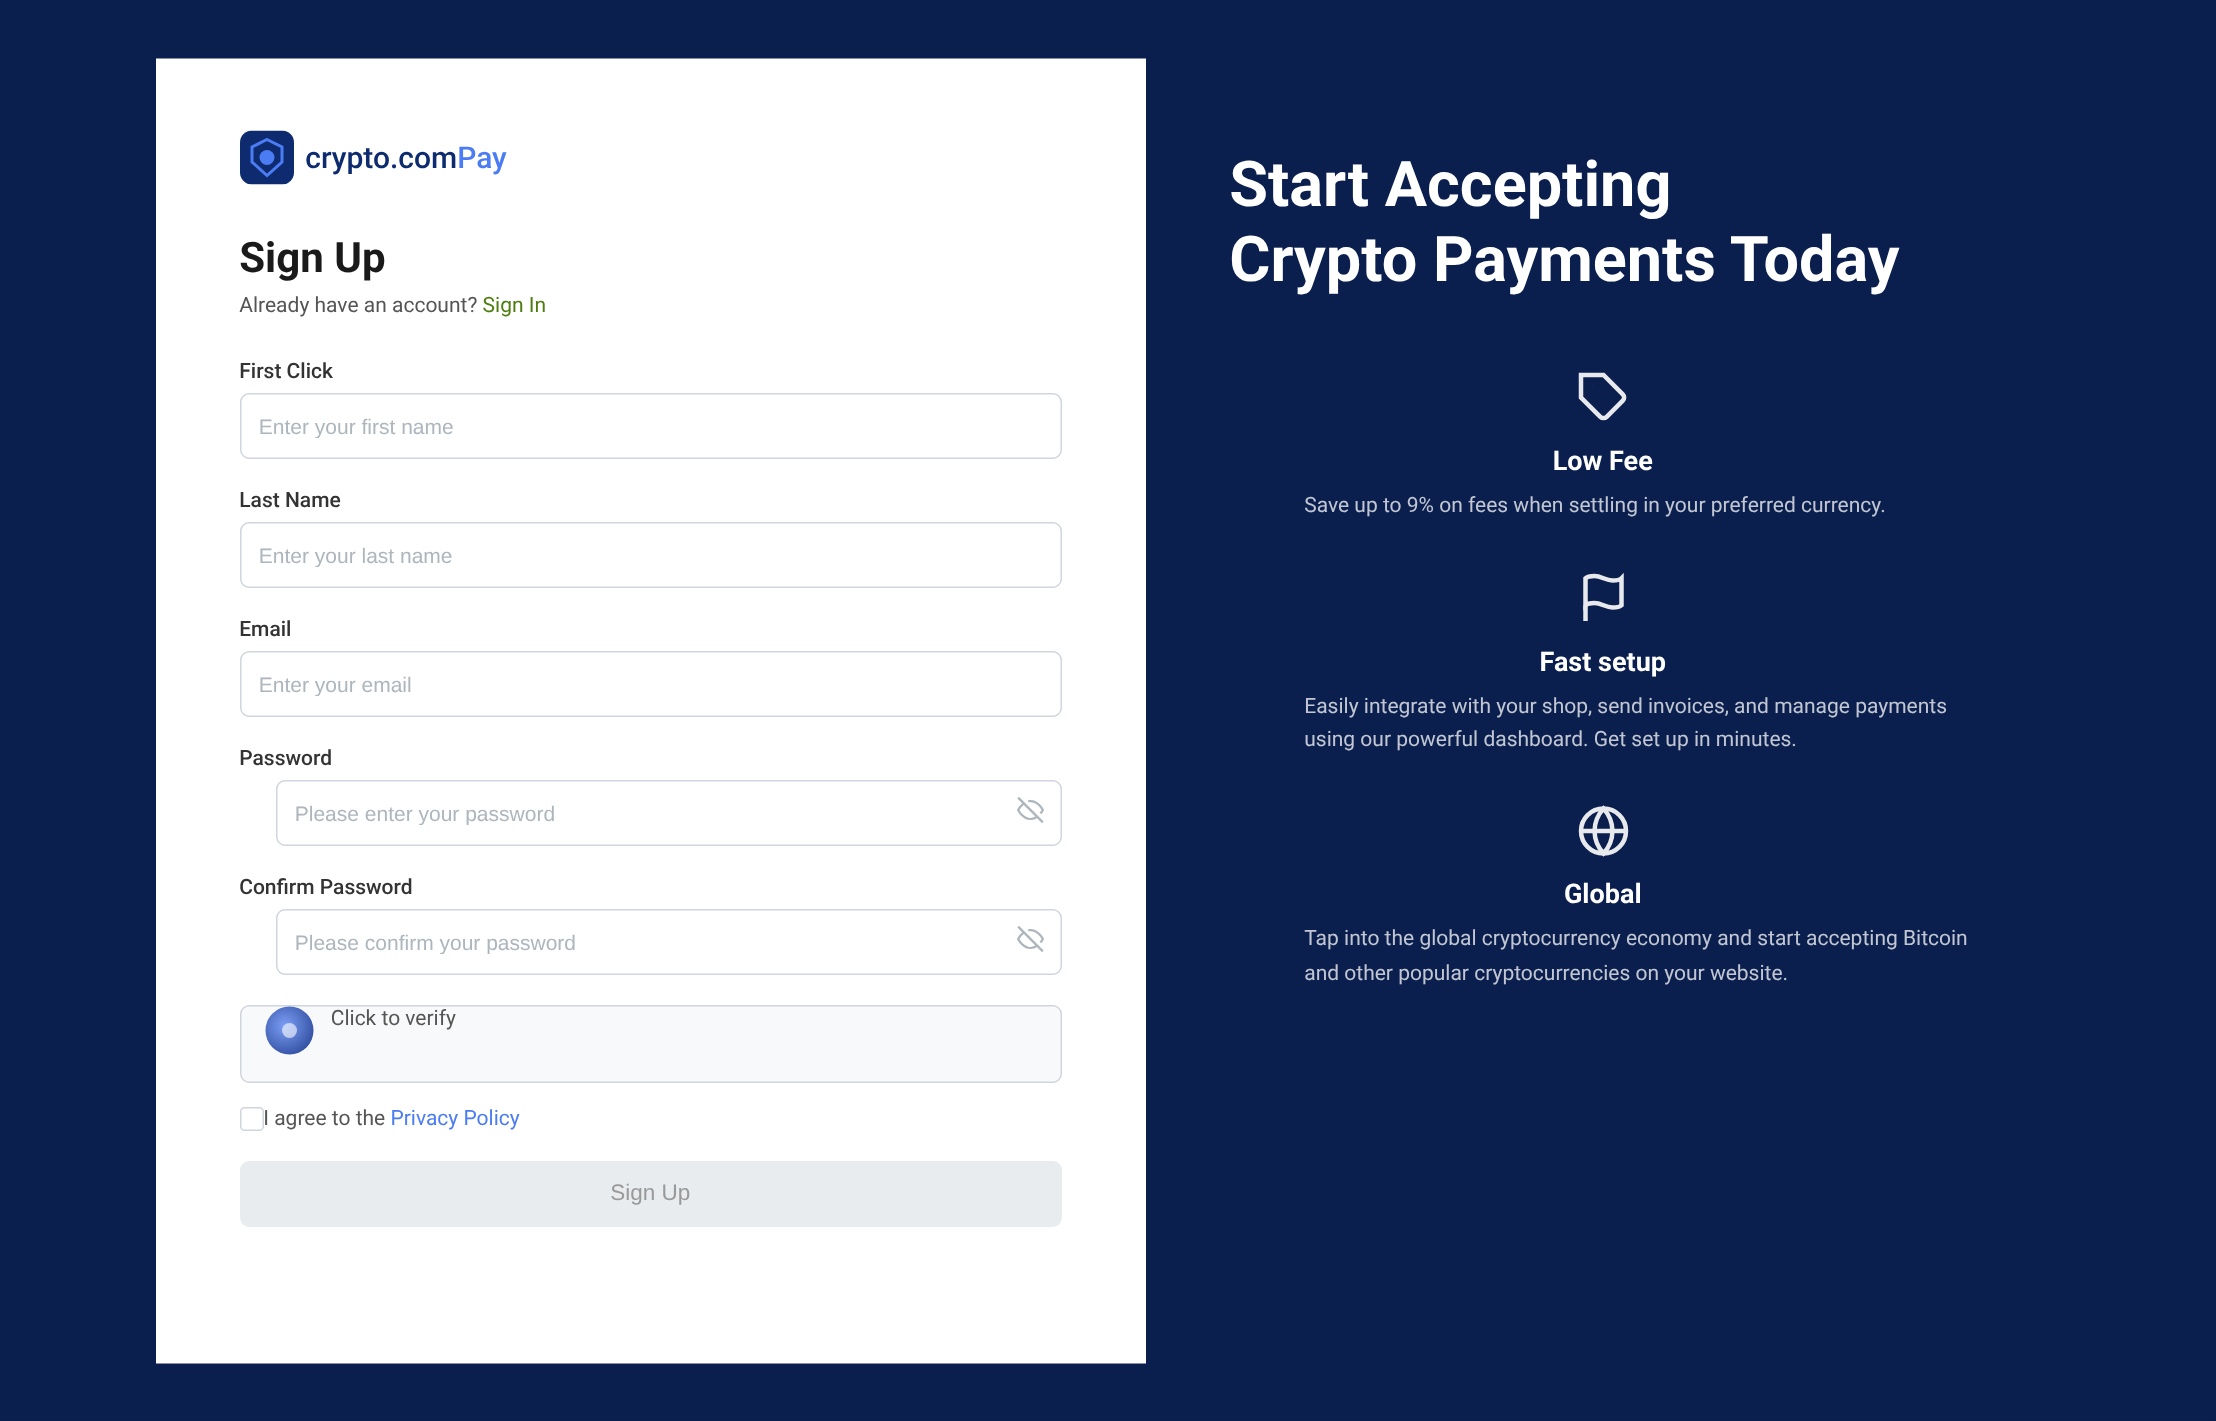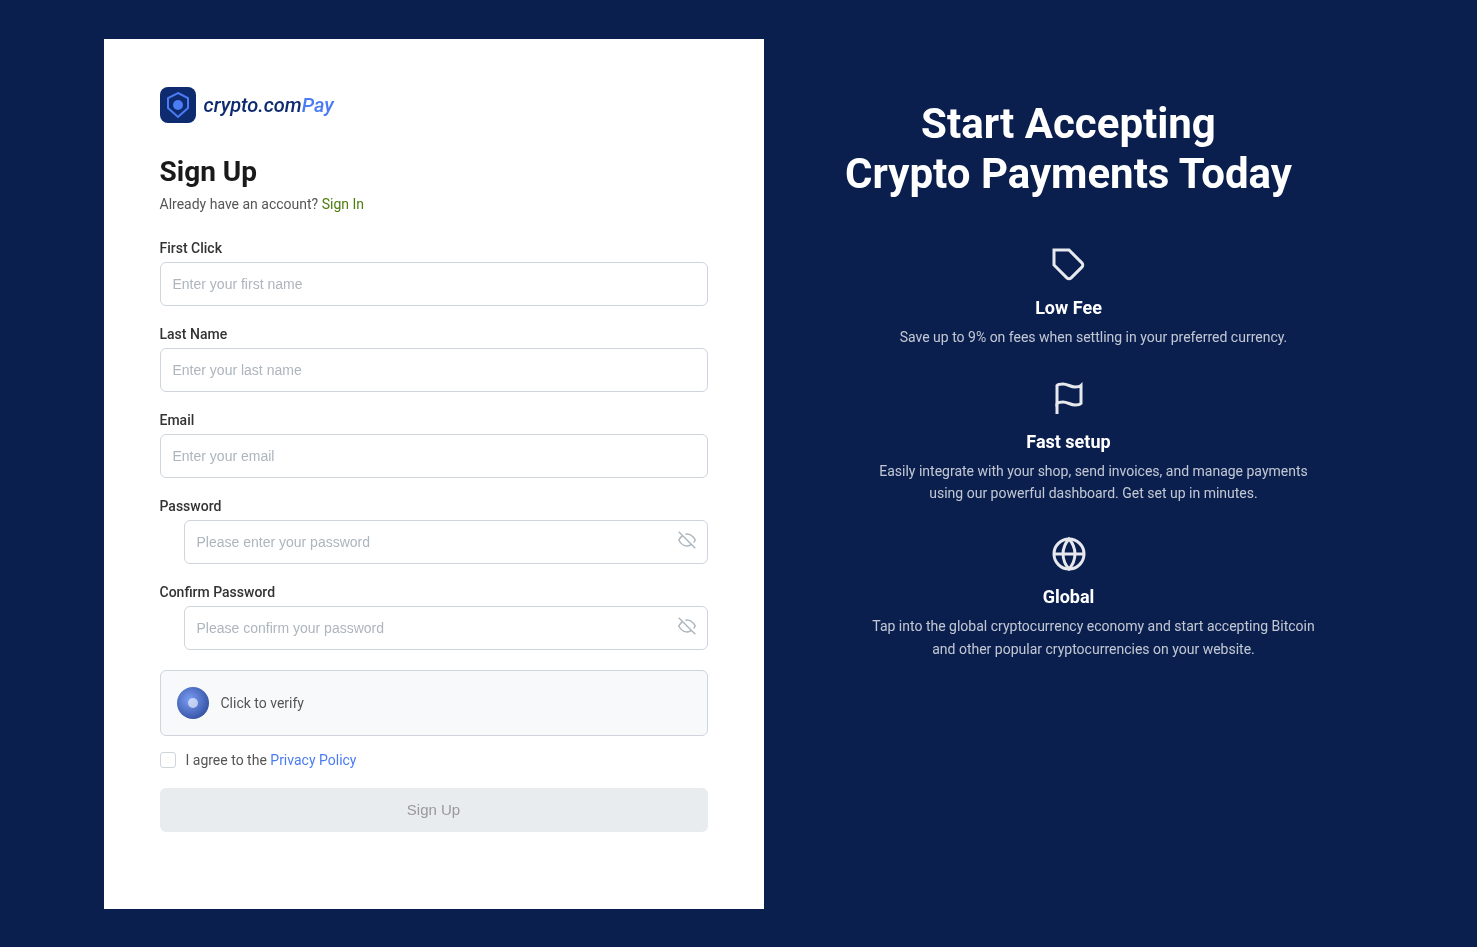--- a/index.html
+++ b/index.html
@@ -25,21 +25,20 @@
       background: #ffffff;
       width: 660px;
       padding: 48px 56px 48px 56px;
       flex-shrink: 0;
     }
     .logo-area {
       display: flex;
       align-items: center;
       gap: 8px;
       margin-bottom: 32px;
-      font-style: italic;
     }
     .logo-icon {
       width: 36px;
       height: 36px;
     }
     .logo-text-main {
       font-size: 20px;
       color: #0d2b6e;
       font-weight: 500;
     }
@@ -99,26 +98,25 @@
       right: 12px;
       top: 50%;
       transform: translateY(-50%);
       color: #adb5bd;
       cursor: pointer;
       font-size: 16px;
       user-select: none;
     }
     .verify-box {
       width: 100%;
-      height: 66px;
+      height: 52px;
       border: 1px solid #d0d5dd;
       border-radius: 6px;
       background: #f8f9fa;
       display: flex;
-      align-items: center;
       padding: 0 16px;
       gap: 12px;
       cursor: pointer;
       margin-bottom: 16px;
     }
     .verify-circle {
       width: 32px;
       height: 32px;
       border-radius: 50%;
       background: radial-gradient(circle at 40% 40%, #7b9ef5, #1e3a8a);
@@ -134,21 +132,21 @@
       border-radius: 50%;
       background: rgba(255,255,255,0.6);
     }
     .verify-label {
       font-size: 14px;
       color: #555;
     }
     .checkbox-row {
       display: flex;
       align-items: center;
-      gap: 10px;
+      gap: 0;
       margin-bottom: 20px;
     }
     .checkbox-input {
       width: 16px;
       height: 16px;
       border: 1.5px solid #d0d5dd;
       border-radius: 3px;
       cursor: pointer;
       flex-shrink: 0;
       appearance: none;
@@ -173,21 +171,20 @@
       cursor: pointer;
       font-weight: 500;
     }
     
     .marketing-panel {
       flex: 1;
       padding: 60px 56px;
       display: flex;
       flex-direction: column;
       justify-content: flex-start;
-      text-align: center;
     }
     .marketing-title {
       font-size: 42px;
       font-weight: 700;
       color: #ffffff;
       line-height: 1.2;
       margin-bottom: 48px;
     }
     .feature-item {
       margin-bottom: 32px;

